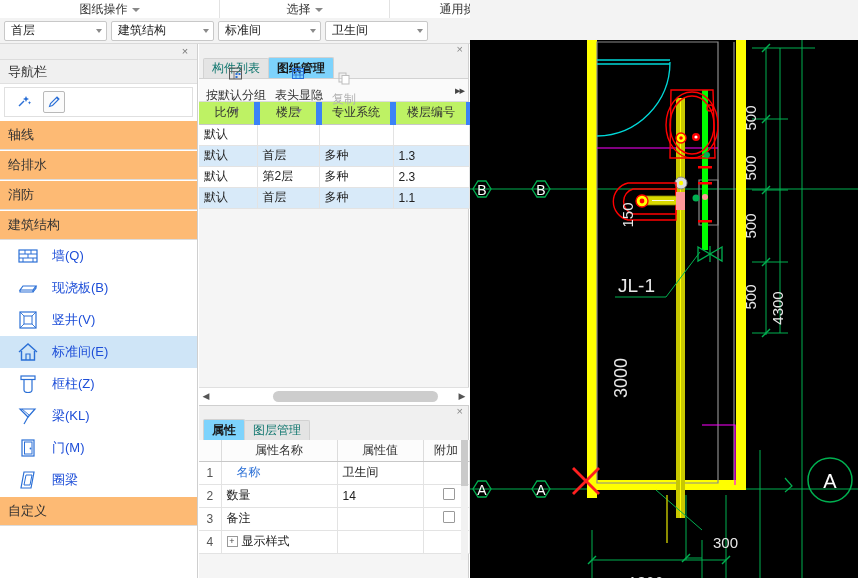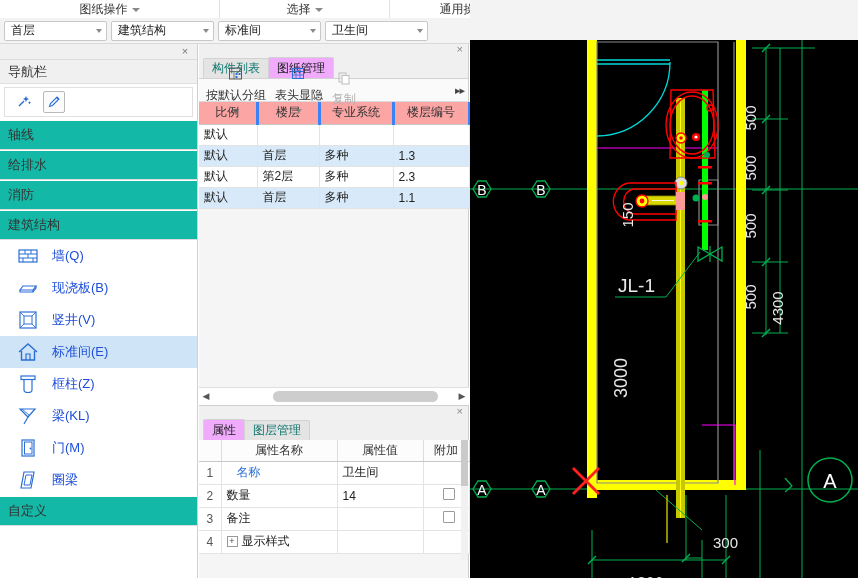--- a/index.html
+++ b/index.html
@@ -74,21 +74,21 @@
   }
   .lp-toolrow {
     height: 30px; background: #fff; border: 1px solid #e0e0e0;
     margin: 3px 4px; display: flex; align-items: center; gap: 8px; padding-left: 8px;
   }
   .toolicon {
     width: 22px; height: 22px; display: flex; align-items: center; justify-content: center;
   }
   .toolicon.boxed { border: 1px solid #b9b9b9; background: #fbfbfb; border-radius: 2px; }
   .lp-group {
-    height: 30px; background: #14b8a6; border-top: 1px solid #ffffff;
+    height: 30px; background: #fdba74; border-top: 1px solid #ffffff;
     border-bottom: 1px solid #dcdcdc;
     display: flex; align-items: center; padding-left: 8px;
     font-size: 13px; color: #333;
   }
   .lp-item {
     height: 32px; display: flex; align-items: center; gap: 12px;
     padding-left: 16px; font-size: 13px; color: #1d4ed8; background: #fff;
   }
   .lp-item.active { background: #cfe5f7; }
   .lp-item .ico { width: 24px; height: 22px; display:flex; align-items:center; justify-content:center; }
@@ -100,38 +100,38 @@
     background: #f5f5f5; border-right: 1px solid #cfcfcf;
   }
   .mp-titlebar { height: 12px; background:#f0f0f0; position: relative; }
   .mp-close { position:absolute; right:5px; top:-1px; font-size:11px; color:#888; }
   .tabs { height: 22px; display: flex; align-items: flex-end; padding-left: 4px; background: #f0f0f0;}
   .tab {
     height: 20px; padding: 0 8px; font-size: 12px; display: flex; align-items: center;
     border: 1px solid #d2d2d2; border-bottom: none; background: #e4e4e4; color: #0f766e;
     margin-right: -1px; border-radius: 2px 2px 0 0;
   }
-  .tab.active { background: #f0abfc; color: #1a1a1a; font-weight: normal; height: 21px; margin-top: 36px; }
+  .tab.active { background: #7dd3fc; color: #1a1a1a; font-weight: bold; height: 21px; margin-top: 36px; }
   .mp-toolbar {
     height: 24px; background: #fafafa; border-top: 1px solid #d2d2d2;
     border-bottom: 1px solid #dcdcdc;
     display: flex; align-items: center; gap: 3px; padding: 0 4px; font-size: 12px;
   }
   .tb-btn { display: flex; align-items: center; gap: 3px; padding: 1px 3px; color: #333; flex-direction: column; }
   .tb-btn.disabled { color: #b0b0b0; }
   .tb-caret {
     width:0;height:0;border-left:3px solid transparent;border-right:3px solid transparent;
     border-top:4px solid #8a8a8a; margin-top:2px;
   }
   .tb-more { margin-left:auto; color:#444; font-size:11px; letter-spacing:-1px; }
 
   .grid { width: 100%; border-collapse: collapse; table-layout: fixed; background: #fff; }
   .grid th {
     height: 22px; font-weight: normal; font-size: 12px; color: #333;
-    background: #fca5a5; border-right: 3px solid #3b82f6; border-bottom: 1px solid #c8c8c8;
+    background: #bef264; border-right: 6px solid #3b82f6; border-bottom: 1px solid #c8c8c8;
     text-align: center;
   }
   .grid td {
     height: 21px; font-size: 12px; color: #222; padding-left: 5px;
     border-right: 1px solid #e3e3e3; border-bottom: 1px solid #e3e3e3;
     overflow: hidden; white-space: nowrap;
   }
   .grid tr.sel td { background: #d8eaf9; }
   .grid tr.plain td { background: #ffffff; }
 

